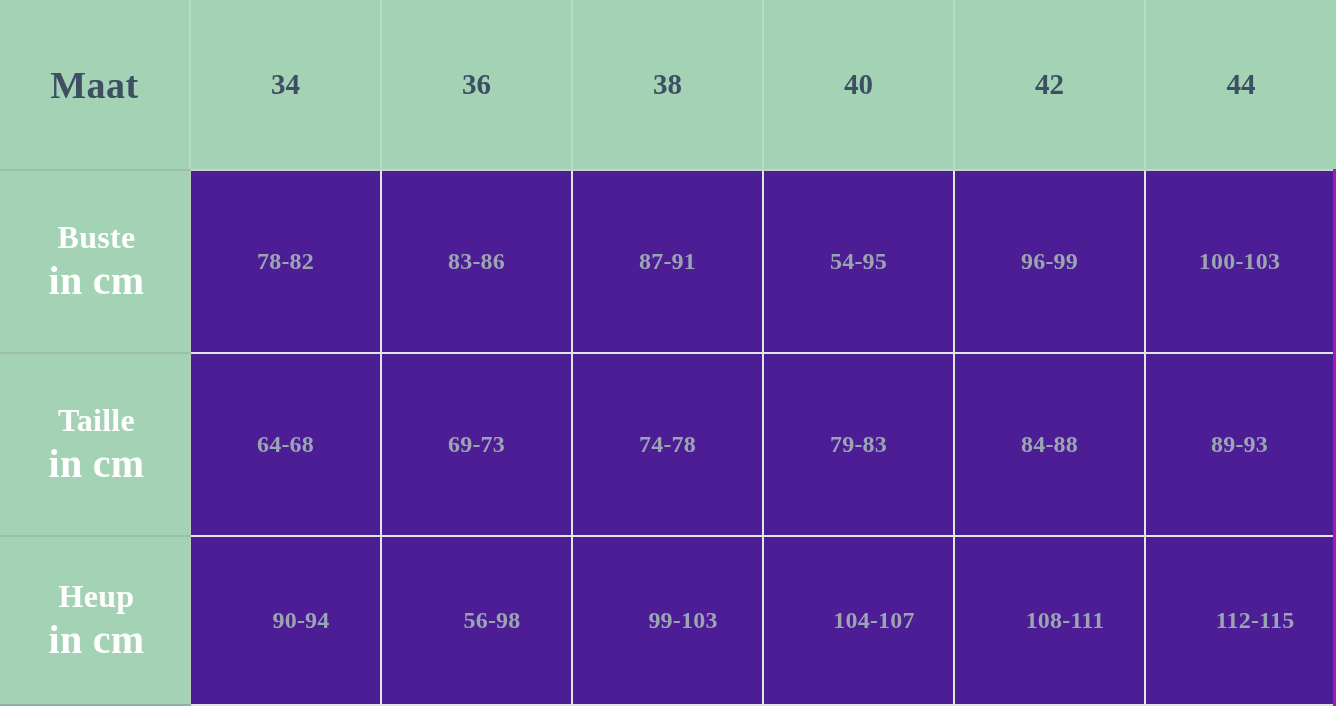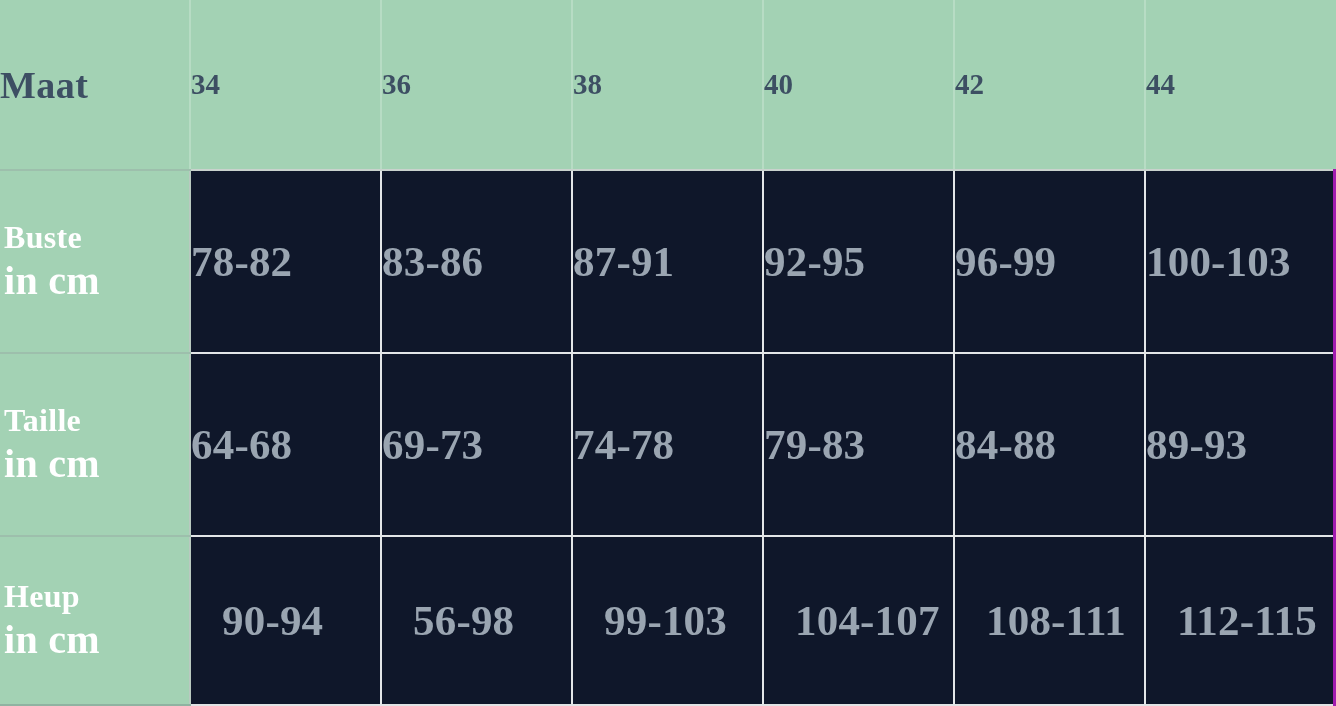--- a/index.html
+++ b/index.html
@@ -18,21 +18,21 @@
     width: 1336px;
     height: 706px;
     border-collapse: collapse;
     table-layout: fixed;
   }
 
   .size-table td,
   .size-table th {
     padding: 0;
     margin: 0;
-    text-align: left;
+    text-align: center;
     vertical-align: middle;
     font-weight: bold;
   }
 
   
   col.c-label { width: 190px; }
   col.c-data  { width: 191px; }
 
   
   tr.header-row { height: 170px; }
@@ -79,23 +79,23 @@
     font-size: 32px;
     letter-spacing: 0.3px;
   }
   td.row-label .label-unit {
     display: block;
     font-size: 40px;
     letter-spacing: 0.3px;
   }
 
   td.value-cell {
-    background: #0f172a;
+    background: #4c1d95;
     color: #9aa5b1;
-    font-size: 43px;
+    font-size: 24px;
     border-right: 2px solid #e3e6e8;
     border-bottom: 2px solid #e3e6e8;
     letter-spacing: 0.2px;
   }
   td.value-cell.last-col {
     border-right: 6px solid #a21caf;
   }
   tr.row-last td.value-cell {
     border-bottom: 2px solid #e0e3e5;
     padding-left: 31px;
@@ -129,21 +129,21 @@
 
   <tbody>
     <tr class="data-row">
       <td class="row-label">
         <span class="label-main">Buste</span>
         <span class="label-unit">in cm</span>
       </td>
       <td class="value-cell">78-82</td>
       <td class="value-cell">83-86</td>
       <td class="value-cell">87-91</td>
-      <td class="value-cell">92-95</td>
+      <td class="value-cell">54-95</td>
       <td class="value-cell">96-99</td>
       <td class="value-cell last-col">100-103</td>
     </tr>
 
     <tr class="data-row">
       <td class="row-label">
         <span class="label-main">Taille</span>
         <span class="label-unit">in cm</span>
       </td>
       <td class="value-cell">64-68</td>

